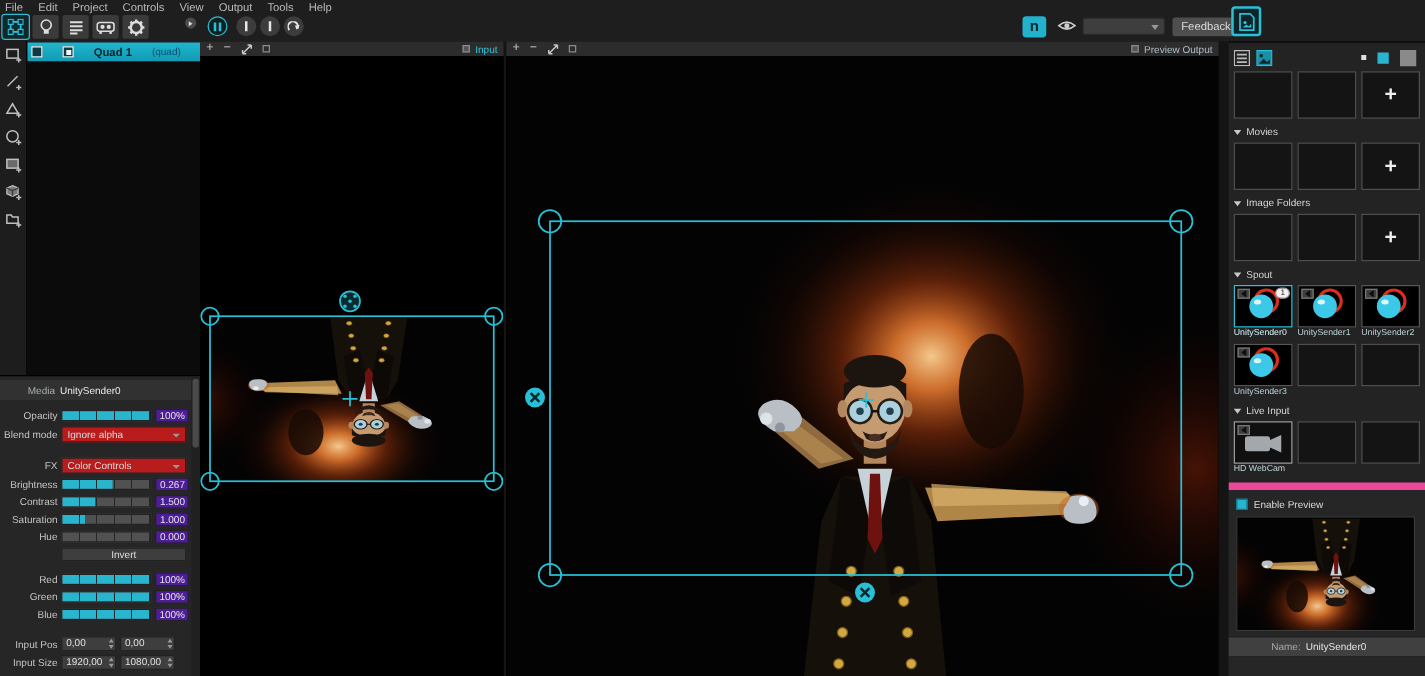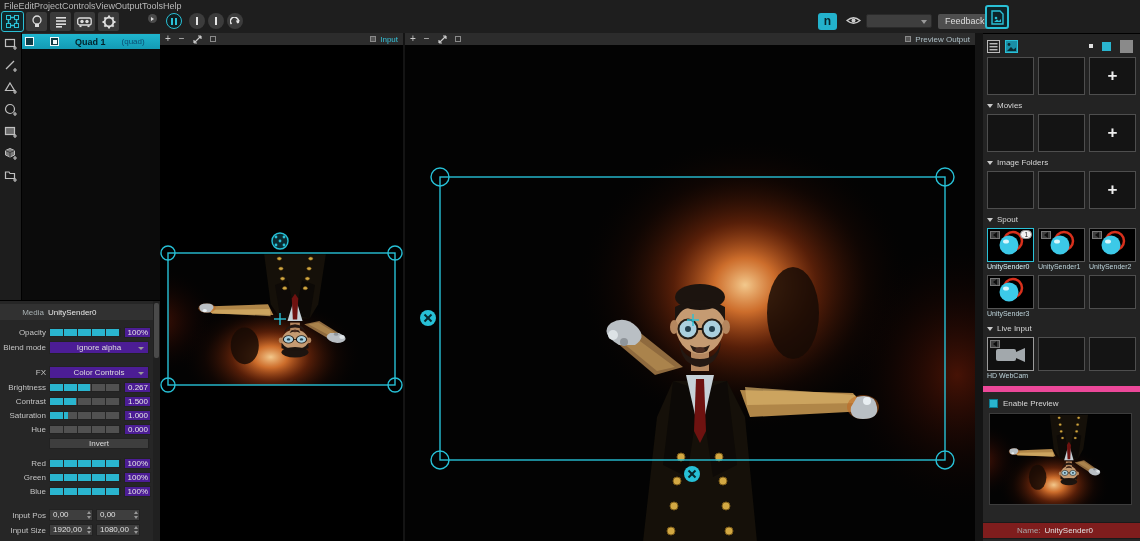--- a/index.html
+++ b/index.html
@@ -2,21 +2,21 @@
 <html><head>
 <meta charset="utf-8">
 <style>
   html,body{margin:0;padding:0;background:#111;}
   *{box-sizing:border-box;}
   #app{position:relative;width:1140px;height:541px;background:#1e1e1e;
        font-family:"Liberation Sans",sans-serif;color:#ccc;overflow:hidden;}
 
   
   .menubar{position:absolute;top:0;left:0;right:0;height:11px;background:#1e1e1e;
-           display:flex;align-items:center;padding-left:4px;z-index:5;}
+           display:flex;align-items:center;gap:12px;padding-left:4px;z-index:5;}
   .menubar span{font-size:9px;color:#b8b8b8;line-height:10px;cursor:default;}
 
   
   .toolbar{position:absolute;top:11px;left:0;right:0;height:22px;background:#1e1e1e;z-index:5;}
   .tbtn{position:absolute;top:1px;width:21px;height:19px;background:#3a3a3a;border-radius:2px;
         display:flex;align-items:center;justify-content:center;}
   .tbtn.active{background:#10272b;outline:1.5px solid #2ac0d6;}
   .mini-circle{position:absolute;left:148px;top:3px;width:9px;height:9px;border-radius:50%;
         background:#4a4a4a;display:flex;align-items:center;justify-content:center;}
   .mini-circle i{width:0;height:0;border-left:3px solid #ddd;border-top:2px solid transparent;border-bottom:2px solid transparent;}
@@ -54,22 +54,22 @@
   .props{position:absolute;top:300px;left:0;width:160px;bottom:0;background:#262626;border-top:1px solid #000;padding-top:3px;}
   .props-scroll{position:absolute;right:0;top:0;bottom:0;width:7px;background:#202020;}
   .props-scroll i{position:absolute;top:2px;left:1px;width:5px;height:55px;background:#4a4a4a;border-radius:2px;}
   .prow{display:flex;align-items:center;gap:3px;padding-left:2px;margin-bottom:3px;}
   .plabel{width:44px;text-align:right;color:#c4c4c4;font-size:8px;flex:none;}
   .slider{position:relative;width:72px;height:9px;background:#515151;border:1px solid #222;flex:none;}
   .slider .fill{position:absolute;left:0;top:0;bottom:0;background:#2ab5cf;}
   .slider .ticks{position:absolute;inset:0;background-image:repeating-linear-gradient(90deg,transparent 0 13px,#262626 13px 14px);}
   .vbox{width:27px;height:11px;background:#4c1d95;border:1px solid #222;color:#e4e4e4;
         font-size:8px;text-align:right;padding:0 2px;line-height:9px;flex:none;}
-  .dropdown{position:relative;width:100px;height:13px;background:#4c1d95;border:1px solid #222;
-        color:#ddd;font-size:8px;line-height:11px;padding:0 4px;flex:none;text-align:center;}
+  .dropdown{position:relative;width:100px;height:13px;background:#b91c1c;border:1px solid #222;
+        color:#ddd;font-size:8px;line-height:11px;padding:0 4px;flex:none;}
   .dropdown:after{content:"";position:absolute;right:4px;top:5px;border-left:3px solid transparent;
         border-right:3px solid transparent;border-top:3px solid #999;}
   .media-head{height:16px;background:#313131;display:flex;align-items:center;gap:4px;margin-bottom:7px;}
   .media-head .plabel{color:#a8b0b2;}
   .media-head .mval{font-size:8px;color:#e8e8e8;}
   .invert-btn{width:100px;height:11px;margin:2px 0 0 49px;background:#3e3e3e;border:1px solid #222;
         color:#ddd;font-size:8px;text-align:center;line-height:10px;}
   .gap{height:9px;}
   .spin{position:relative;width:44px;height:12px;background:#3e3e3e;border:1px solid #222;color:#e0e0e0;
         font-size:8px;line-height:10px;padding:0 10px 0 3px;flex:none;}
@@ -115,21 +115,21 @@
   .corner-btn{position:absolute;top:2px;left:2px;width:10px;height:8px;background:#3f3f3f;border:1px solid #777;
         display:flex;align-items:center;justify-content:center;}
   .corner-btn i{width:0;height:0;border-right:4px solid #0d0d0d;border-top:3px solid transparent;border-bottom:3px solid transparent;}
   .badge{position:absolute;top:1px;right:1px;background:#f2f2f2;border:1px solid #999;border-radius:5px;
         font-size:6.5px;color:#222;line-height:7px;padding:0 3px;}
   .rp-preview{background:#262626;border-top:6px solid #ec4899;margin:2px -3px 0 -4px;padding:4px 6px 0 6px;flex:1;}
   .ep-row{display:flex;align-items:center;gap:5px;height:14px;margin-bottom:3px;}
   .checkbox{width:9px;height:9px;background:#2ab5cf;border:1px solid #0d7a90;}
   .ep-label{font-size:8px;color:#d8d8d8;}
   .pv-img{width:143px;height:92px;border:1px solid #3c3c3c;background:#000;overflow:hidden;}
-  .info-row{display:flex;align-items:center;height:17px;background:#7f1d1d;margin:17px -6px 0 -6px;
+  .info-row{display:flex;align-items:center;height:17px;background:#404040;margin:4px -6px 0 -6px;
         padding:0 6px;border-top:1px solid #1a1a1a;border-bottom:1px solid #1a1a1a;font-size:8px;}
   .info-row .k{color:#a8a8a8;margin-right:4px;}
   .info-row .v{color:#e2e2e2;margin-right:14px;}
   .info-row.name{padding-left:34px;}
   .info-row.dims{padding-left:24px;}
 
   svg{display:block;}
 </style>
 </head>
 <body>

